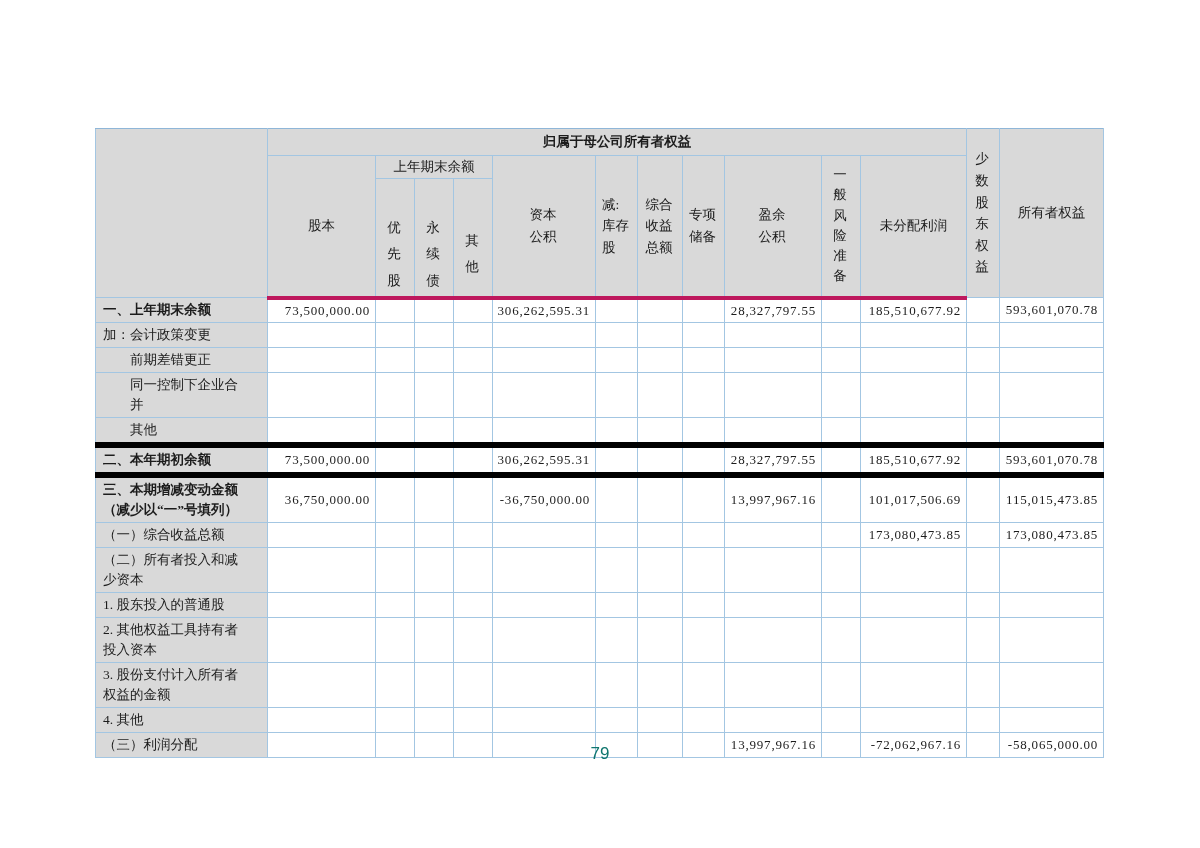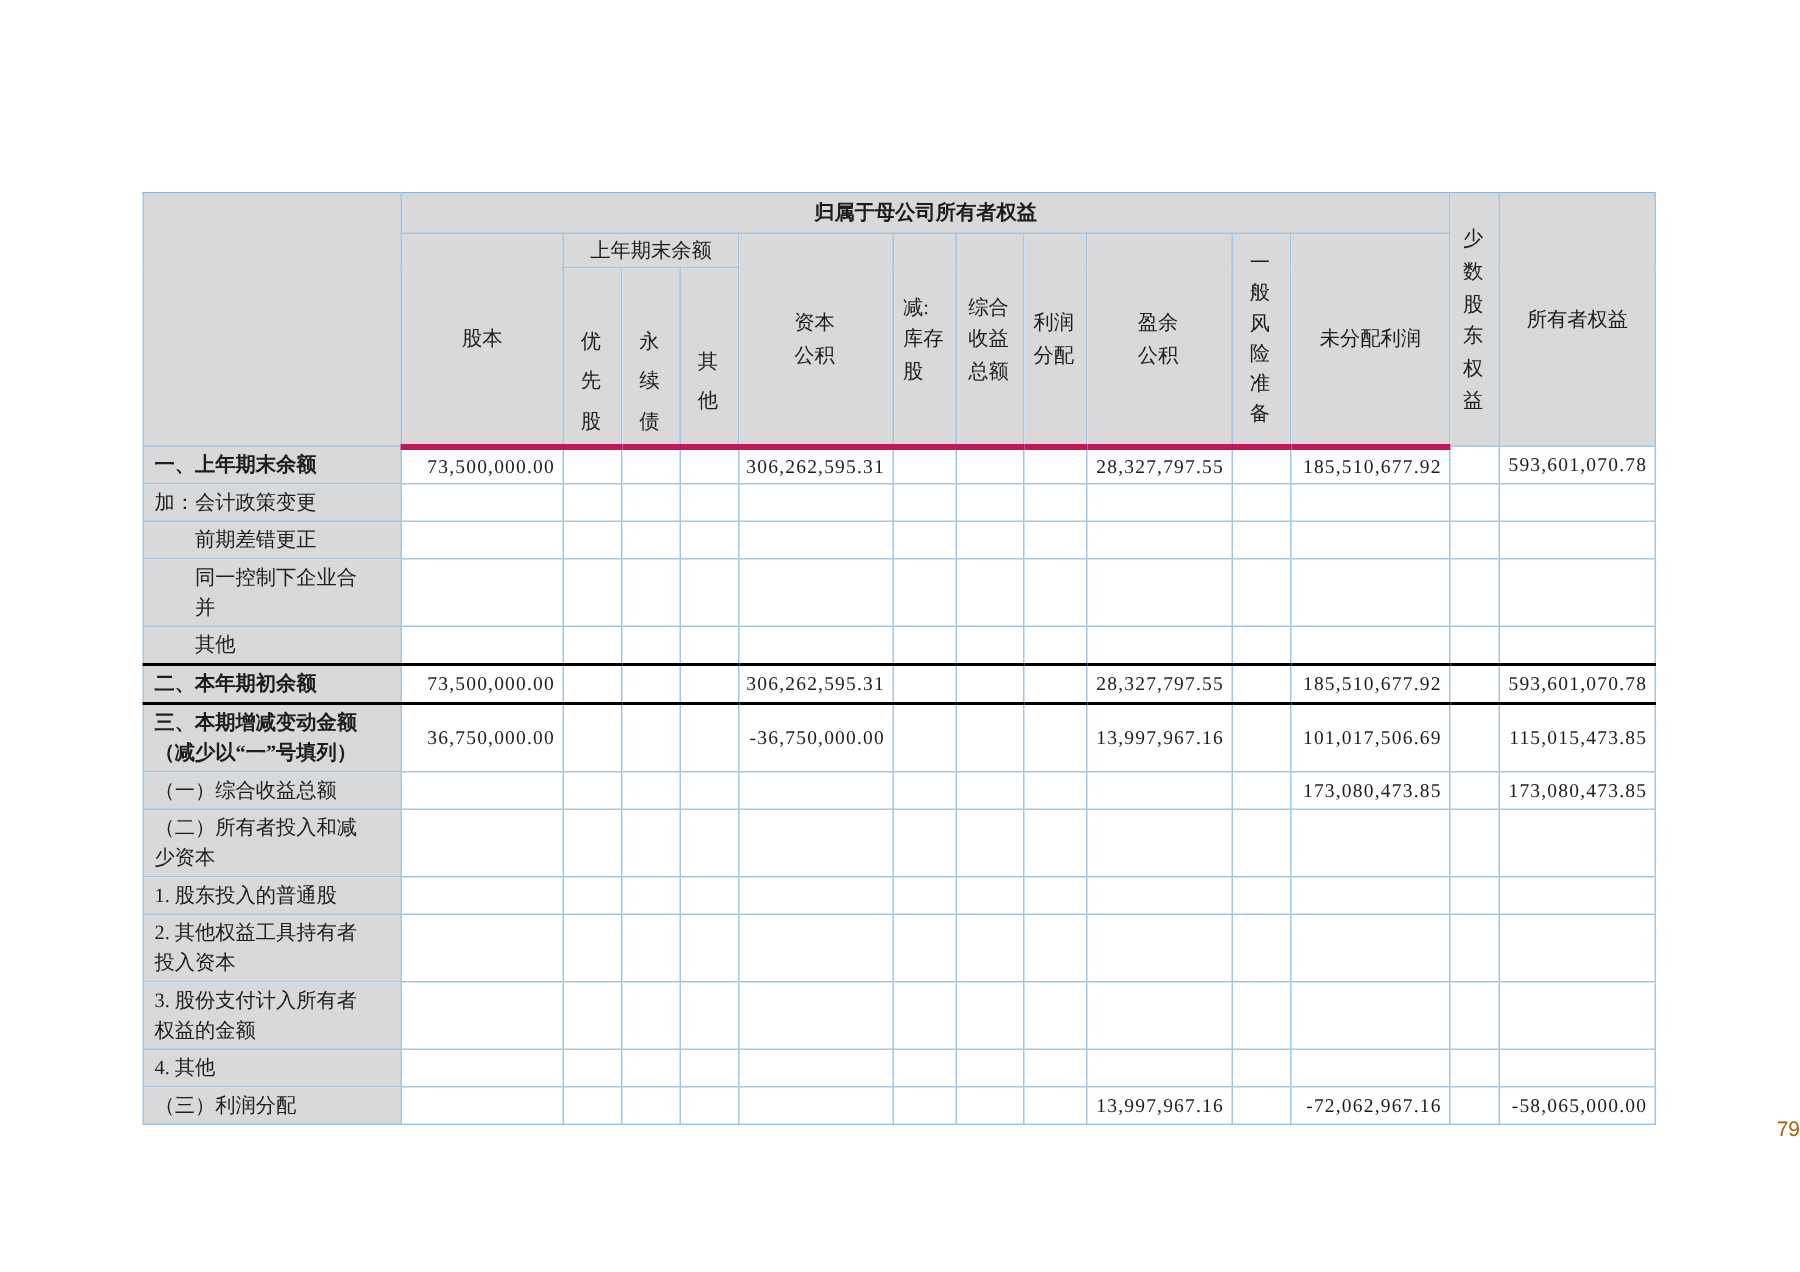--- a/index.html
+++ b/index.html
@@ -42,21 +42,21 @@
   thead tr.h1 th { border-top: 1px solid #8fb6d8; }
   thead tr:first-child th.top-group { font-weight: bold; }
   thead tr.h3 th, th.rs2 { border-bottom: 4px solid #be185d; }
   
   .stk { display: inline-block; word-break: break-all; text-align: left; vertical-align: middle; }
   .w1 { width: 1.15em; line-height: 1.95; margin-top: 34px; }
   .w2 { width: 2.15em; line-height: 1.6; }
   .v6a { width: 1.15em; line-height: 1.5; }  
   .v6b { width: 1.15em; line-height: 1.6; }  
   tbody tr { height: 23px; }
-  tbody tr.thick-top td { border-top: 2px solid #000000; }
+  tbody tr.thick-top td { border-top: 6px solid #000000; }
   td.label {
     background: #d9d9d9;
     text-align: left;
     padding: 2px 16px 2px 7px;
     line-height: 20px;
   }
   td.label.bold { font-weight: bold; }
   td.label.ind { padding-left: 34px; }
   td.num {
     background: #ffffff;
@@ -64,24 +64,24 @@
     padding: 2px 5px 2px 2px;
     font-size: 13px;
     letter-spacing: 0.8px;
     white-space: nowrap;
   }
   .page-number {
     position: absolute;
     left: 0;
     right: 0;
     top: 744px;
-    text-align: right;
-    font-size: 14px;
+    text-align: center;
+    font-size: 17px;
     font-family: "Liberation Sans", "DejaVu Sans", sans-serif;
-    color: #a16207;
+    color: #0f766e;
   }
 </style>
 </head>
 <body>
 
 <div class="page">
   <div class="table-wrap">
     <table>
       <colgroup>
         <col style="width:172px">
@@ -114,21 +114,21 @@
           <th rowspan="2" class="rs2">
             <span class="stk w2">资本公积</span>
           </th>
           <th rowspan="2" class="rs2">
             <span class="stk w2">减:库存股</span>
           </th>
           <th rowspan="2" class="rs2">
             <span class="stk w2">综合收益总额</span>
           </th>
           <th rowspan="2" class="rs2">
-            <span class="stk w2">利润分配</span>
+            <span class="stk w2">专项储备</span>
           </th>
           <th rowspan="2" class="rs2">
             <span class="stk w2">盈余公积</span>
           </th>
           <th rowspan="2" class="rs2">
             <span class="stk v6a">一般风险准备</span>
           </th>
           <th rowspan="2" class="rs2">未分配利润</th>
         </tr>
         <tr class="h3">

